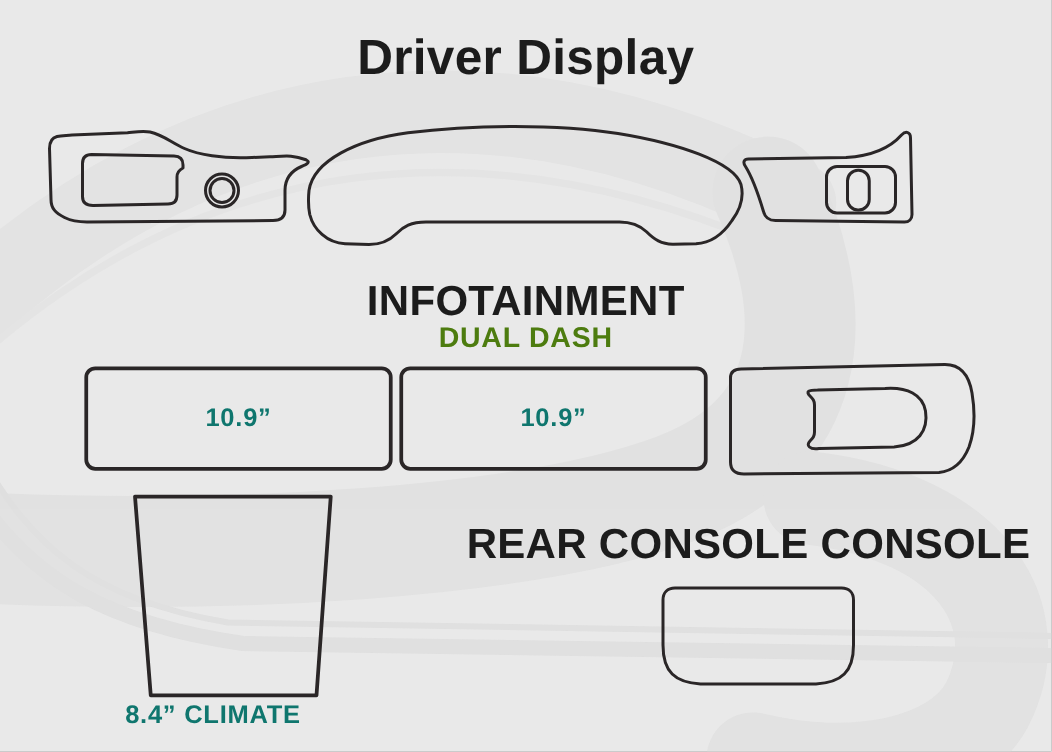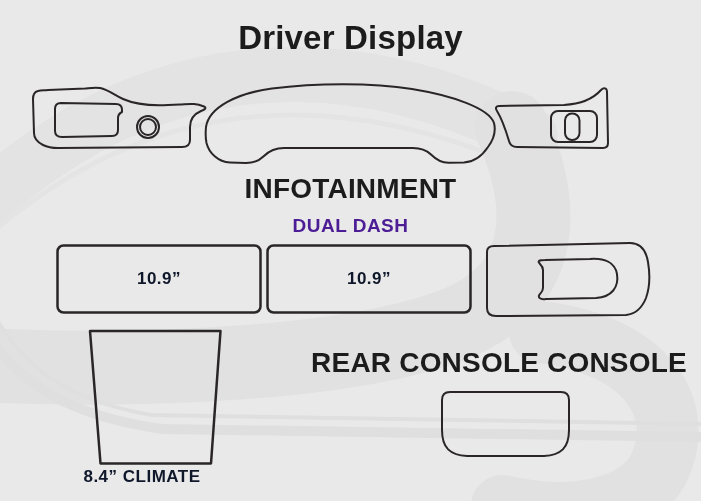--- a/index.html
+++ b/index.html
@@ -9,26 +9,26 @@
     background:#e9e9e9;
   }
   .abs{position:absolute;}
   svg{display:block;}
   .heading{
     position:absolute;left:0;width:701px;text-align:center;
     font-weight:bold;color:#1c1c1c;line-height:1;letter-spacing:0.2px;
     white-space:nowrap;
   }
   .title{top:21px;font-size:33px;}
-  .info-title{top:175px;font-size:28px;}
-  .sub{top:216px;font-size:19px;color:#4c1d95;letter-spacing:0.5px;}
+  .info-title{top:187px;font-size:28px;}
+  .sub{top:216px;font-size:19px;color:#4d7c0f;letter-spacing:0.5px;}
   .rear-title{left:299px;width:400px;top:349px;font-size:28px;}
   .size-label{
     position:absolute;display:flex;align-items:center;justify-content:center;
-    font-weight:bold;color:#0f172a;font-size:17px;letter-spacing:0.5px;
+    font-weight:bold;color:#0f766e;font-size:17px;letter-spacing:0.5px;
   }
   .screen1{left:57px;top:245px;width:204px;height:68px;}
   .screen2{left:267px;top:245px;width:204px;height:68px;}
   .climate{left:52px;top:465px;width:180px;height:24px;}
 </style>
 </head>
 <body>
 
 <div class="canvas">
 

